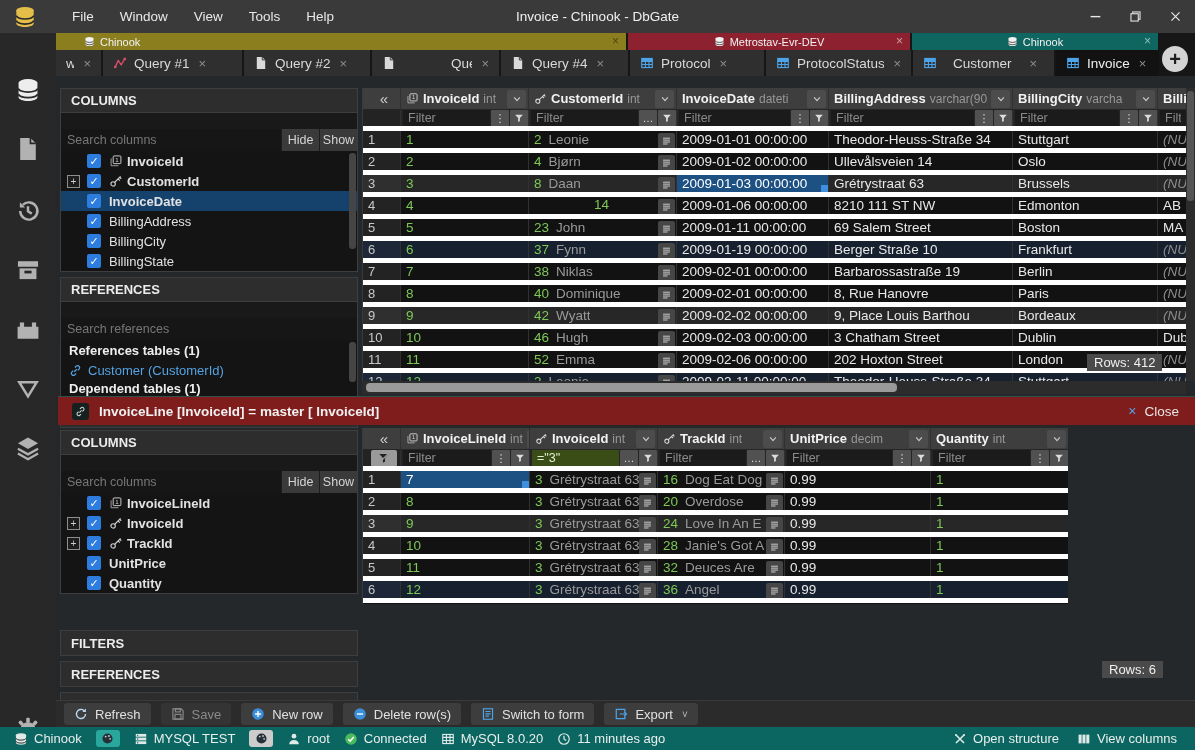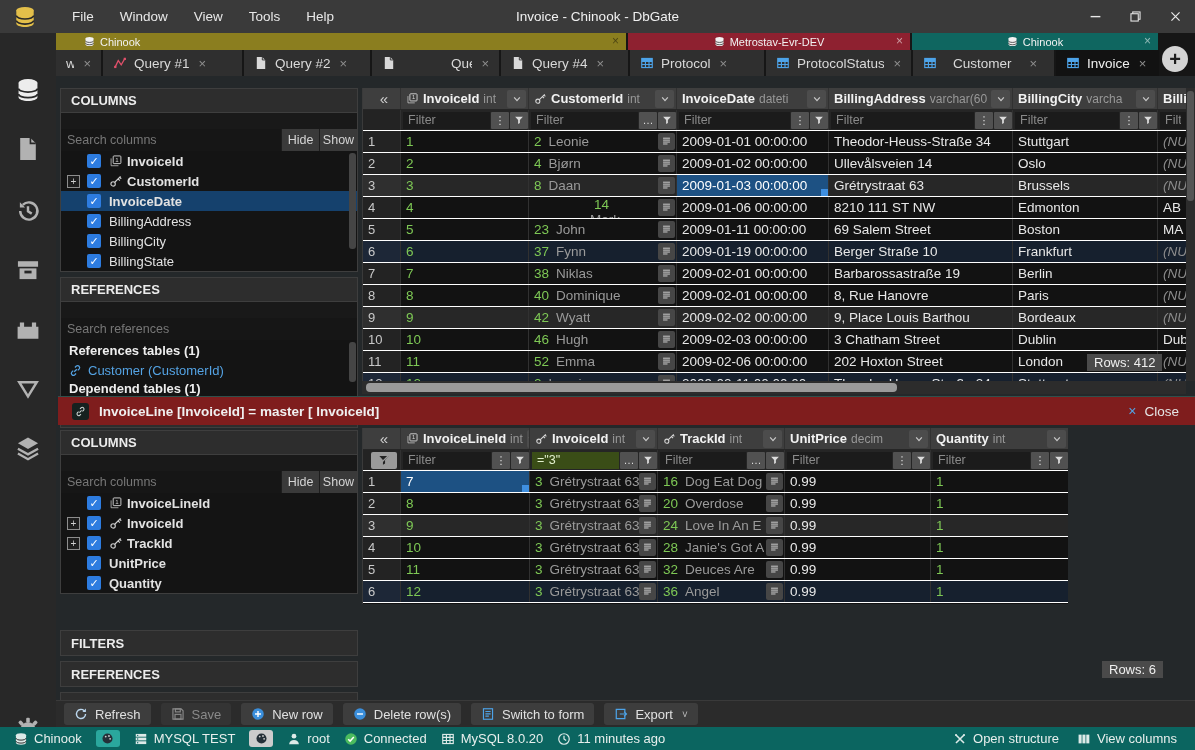--- a/index.html
+++ b/index.html
@@ -77,21 +77,21 @@
   .m-list { background:#141414; position:relative; overflow:hidden; }
   .l-row { height:20px; display:flex; align-items:center; padding-left:8px; font-size:13px; }
   .l-row.b { font-weight:bold; color:#eee; }
   .l-row.link { color:#54a3e4; cursor:pointer; }
   .l-row.link .ic { width:13px; height:13px; margin-right:6px; color:#54a3e4; }
   .sb { position:absolute; right:1px; width:7px; background:#454545; border-radius:3px; }
   .m-gap { height:5px; background:transparent; }
 
   
   .grid { position:absolute; background:#121212; overflow:hidden; border-left:1px solid #3a3a3a; }
-  .g-row { display:flex; height:22px; border-bottom:1px solid #ffffff; background:#121212; }
+  .g-row { display:flex; height:22px; border-bottom:5px solid #ffffff; background:#121212; }
   .g-row.hdr { background:#3e3e3e; border-bottom:1px solid #262626; }
   .g-row.flt { background:#252525; height:21px; }
   .g-row.gray { background:#272727; }
   .g-row.navy { background:#16202e; }
   .cell { border-right:1px solid #313131; height:100%; overflow:hidden; white-space:nowrap;
     display:flex; align-items:center; position:relative; flex:0 0 auto; }
   .cell.rn { background:#232323; color:#c9c9c9; padding-left:5px; font-size:13px; }
   .g-row.gray .cell.rn { background:#2f2f2f; }
   .g-row.navy .cell.rn { background:#1d2737; }
   .hc { padding-left:5px; gap:4px; cursor:pointer; }
@@ -522,21 +522,21 @@
           <span class="cname">InvoiceDate</span>
           <span class="ctype">dateti</span>
           <span class="vbox">
             <svg viewBox="0 0 16 16" fill="none" stroke="currentColor" stroke-width="2">
               <path d="M3.5 5.5L8 10.5l4.5-5"></path>
             </svg>
           </span>
         </div>
         <div class="cell hc" style="width: 184px;">
           <span class="cname">BillingAddress</span>
-          <span class="ctype">varchar(60</span>
+          <span class="ctype">varchar(90</span>
           <span class="vbox">
             <svg viewBox="0 0 16 16" fill="none" stroke="currentColor" stroke-width="2">
               <path d="M3.5 5.5L8 10.5l4.5-5"></path>
             </svg>
           </span>
         </div>
         <div class="cell hc" style="width: 145px;">
           <span class="cname">BillingCity</span>
           <span class="ctype">varcha</span>
           <span class="vbox">

